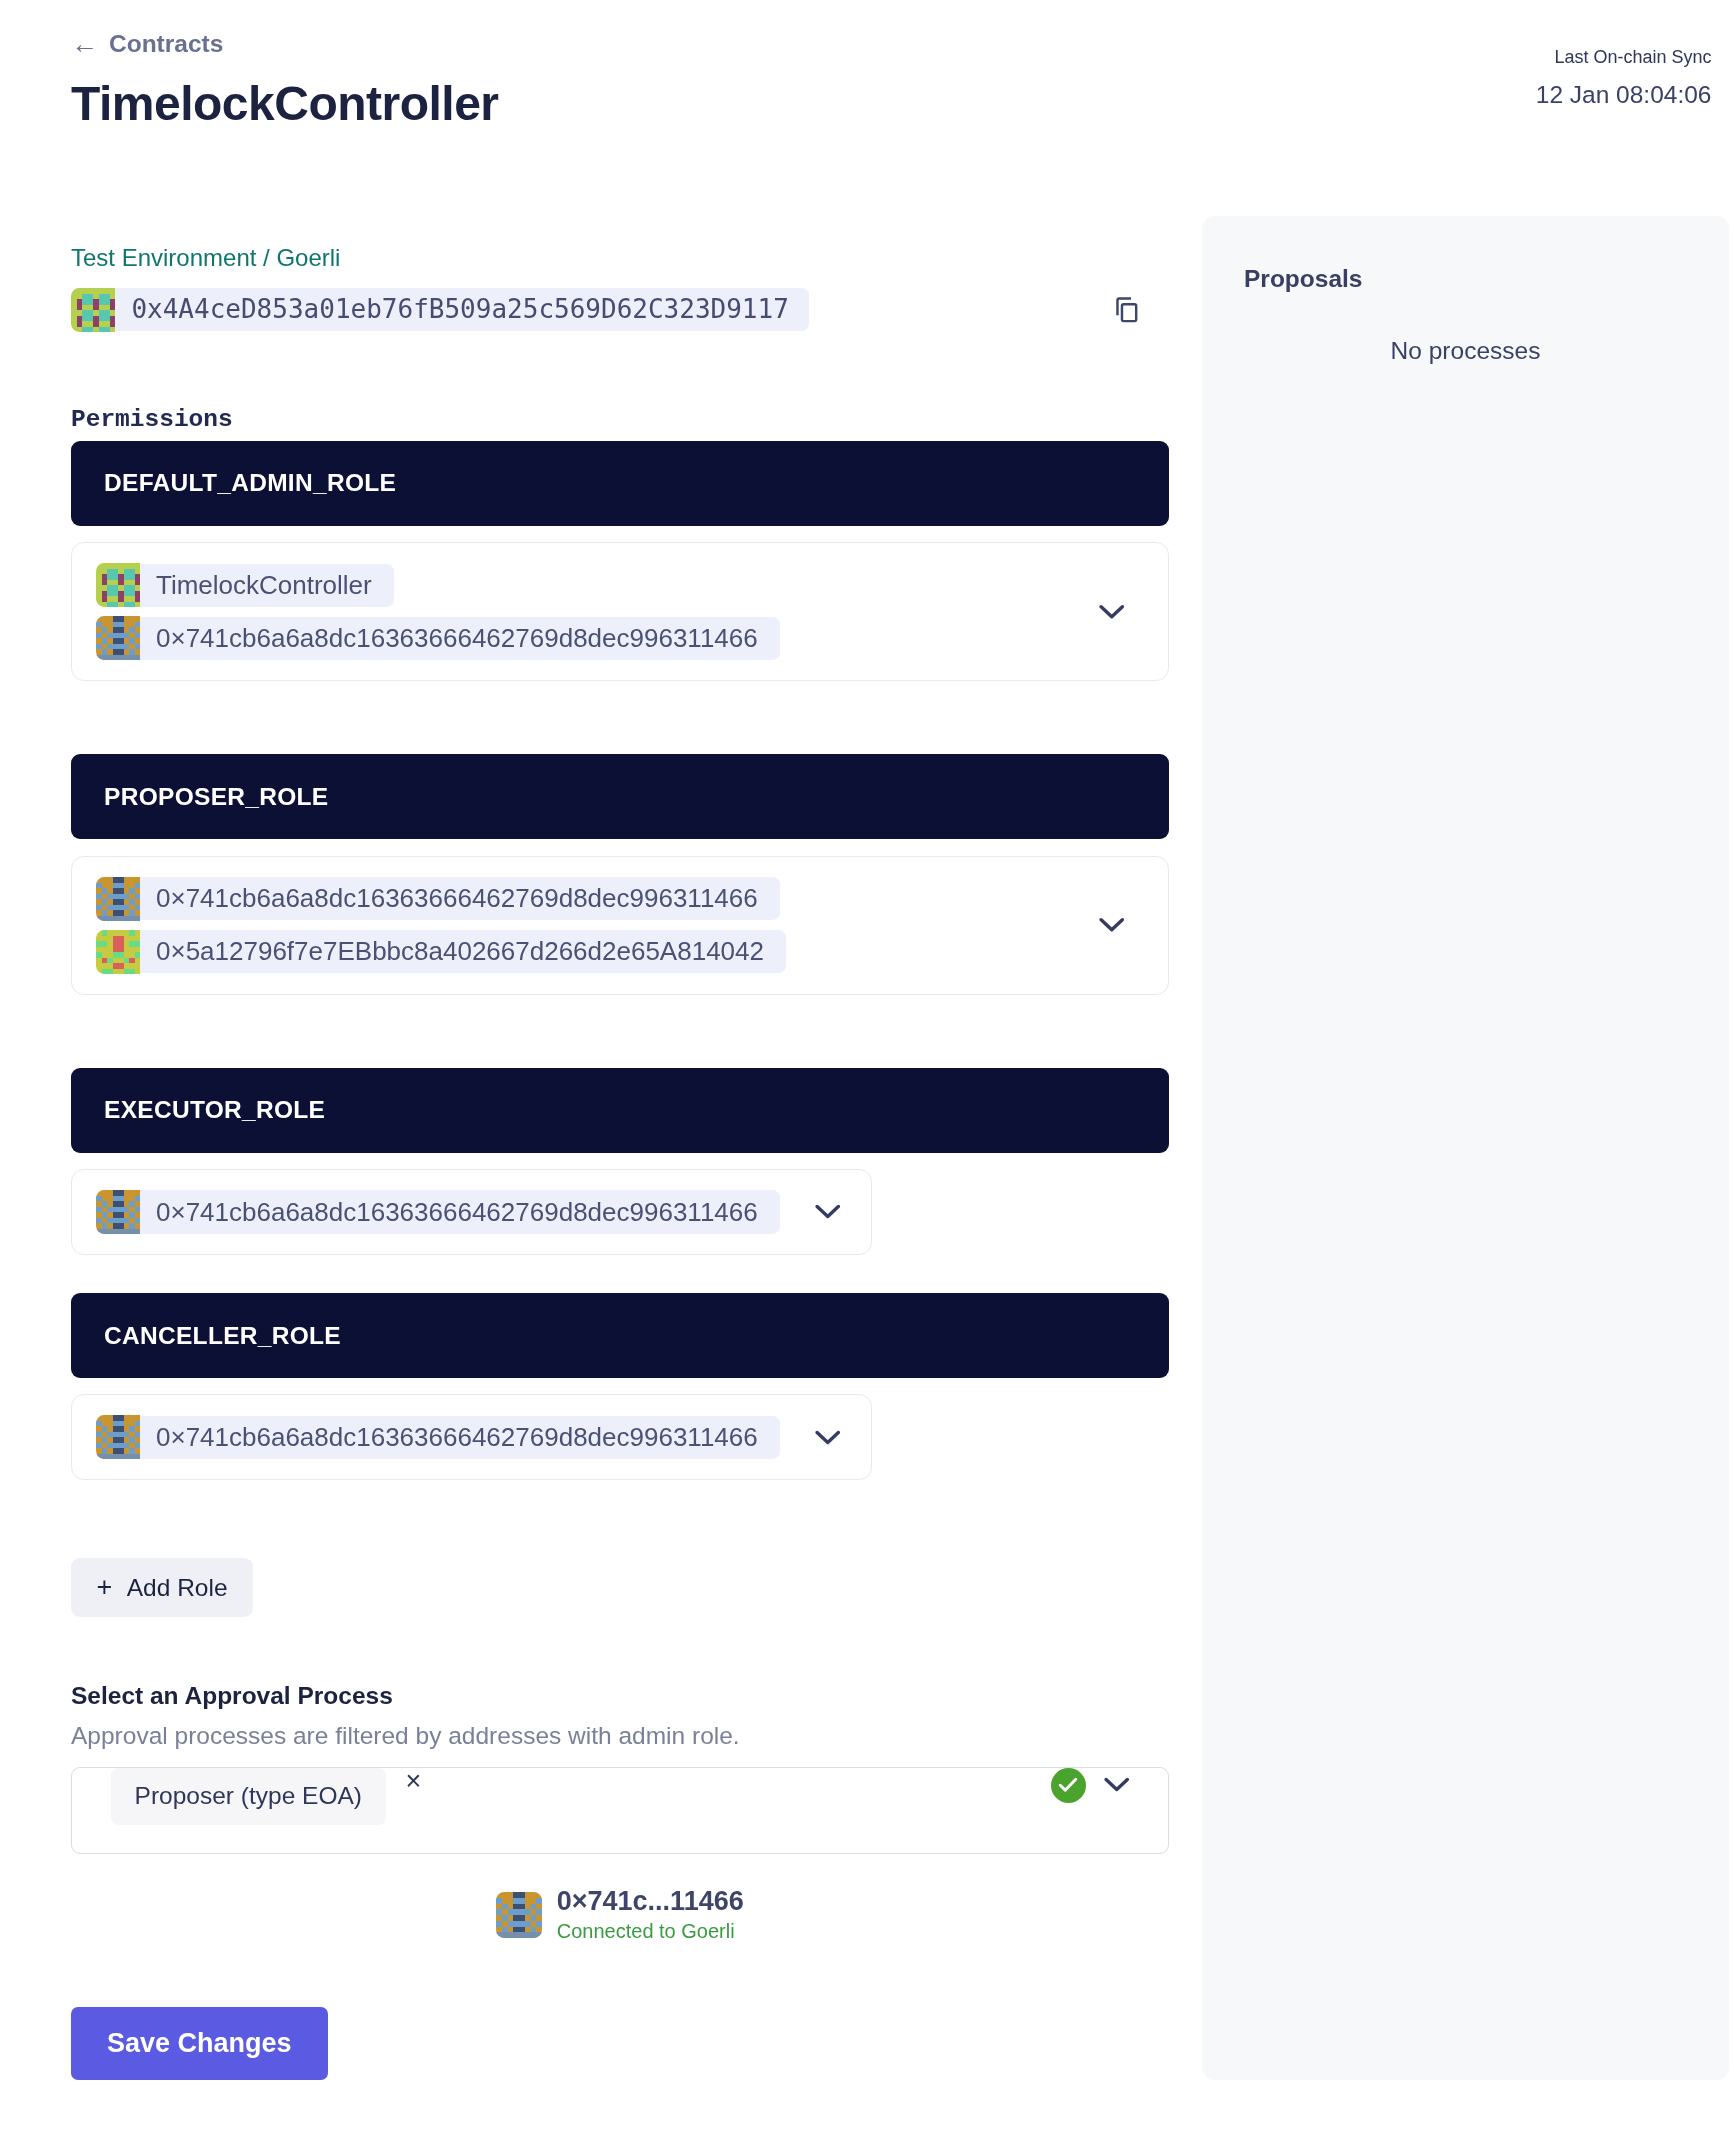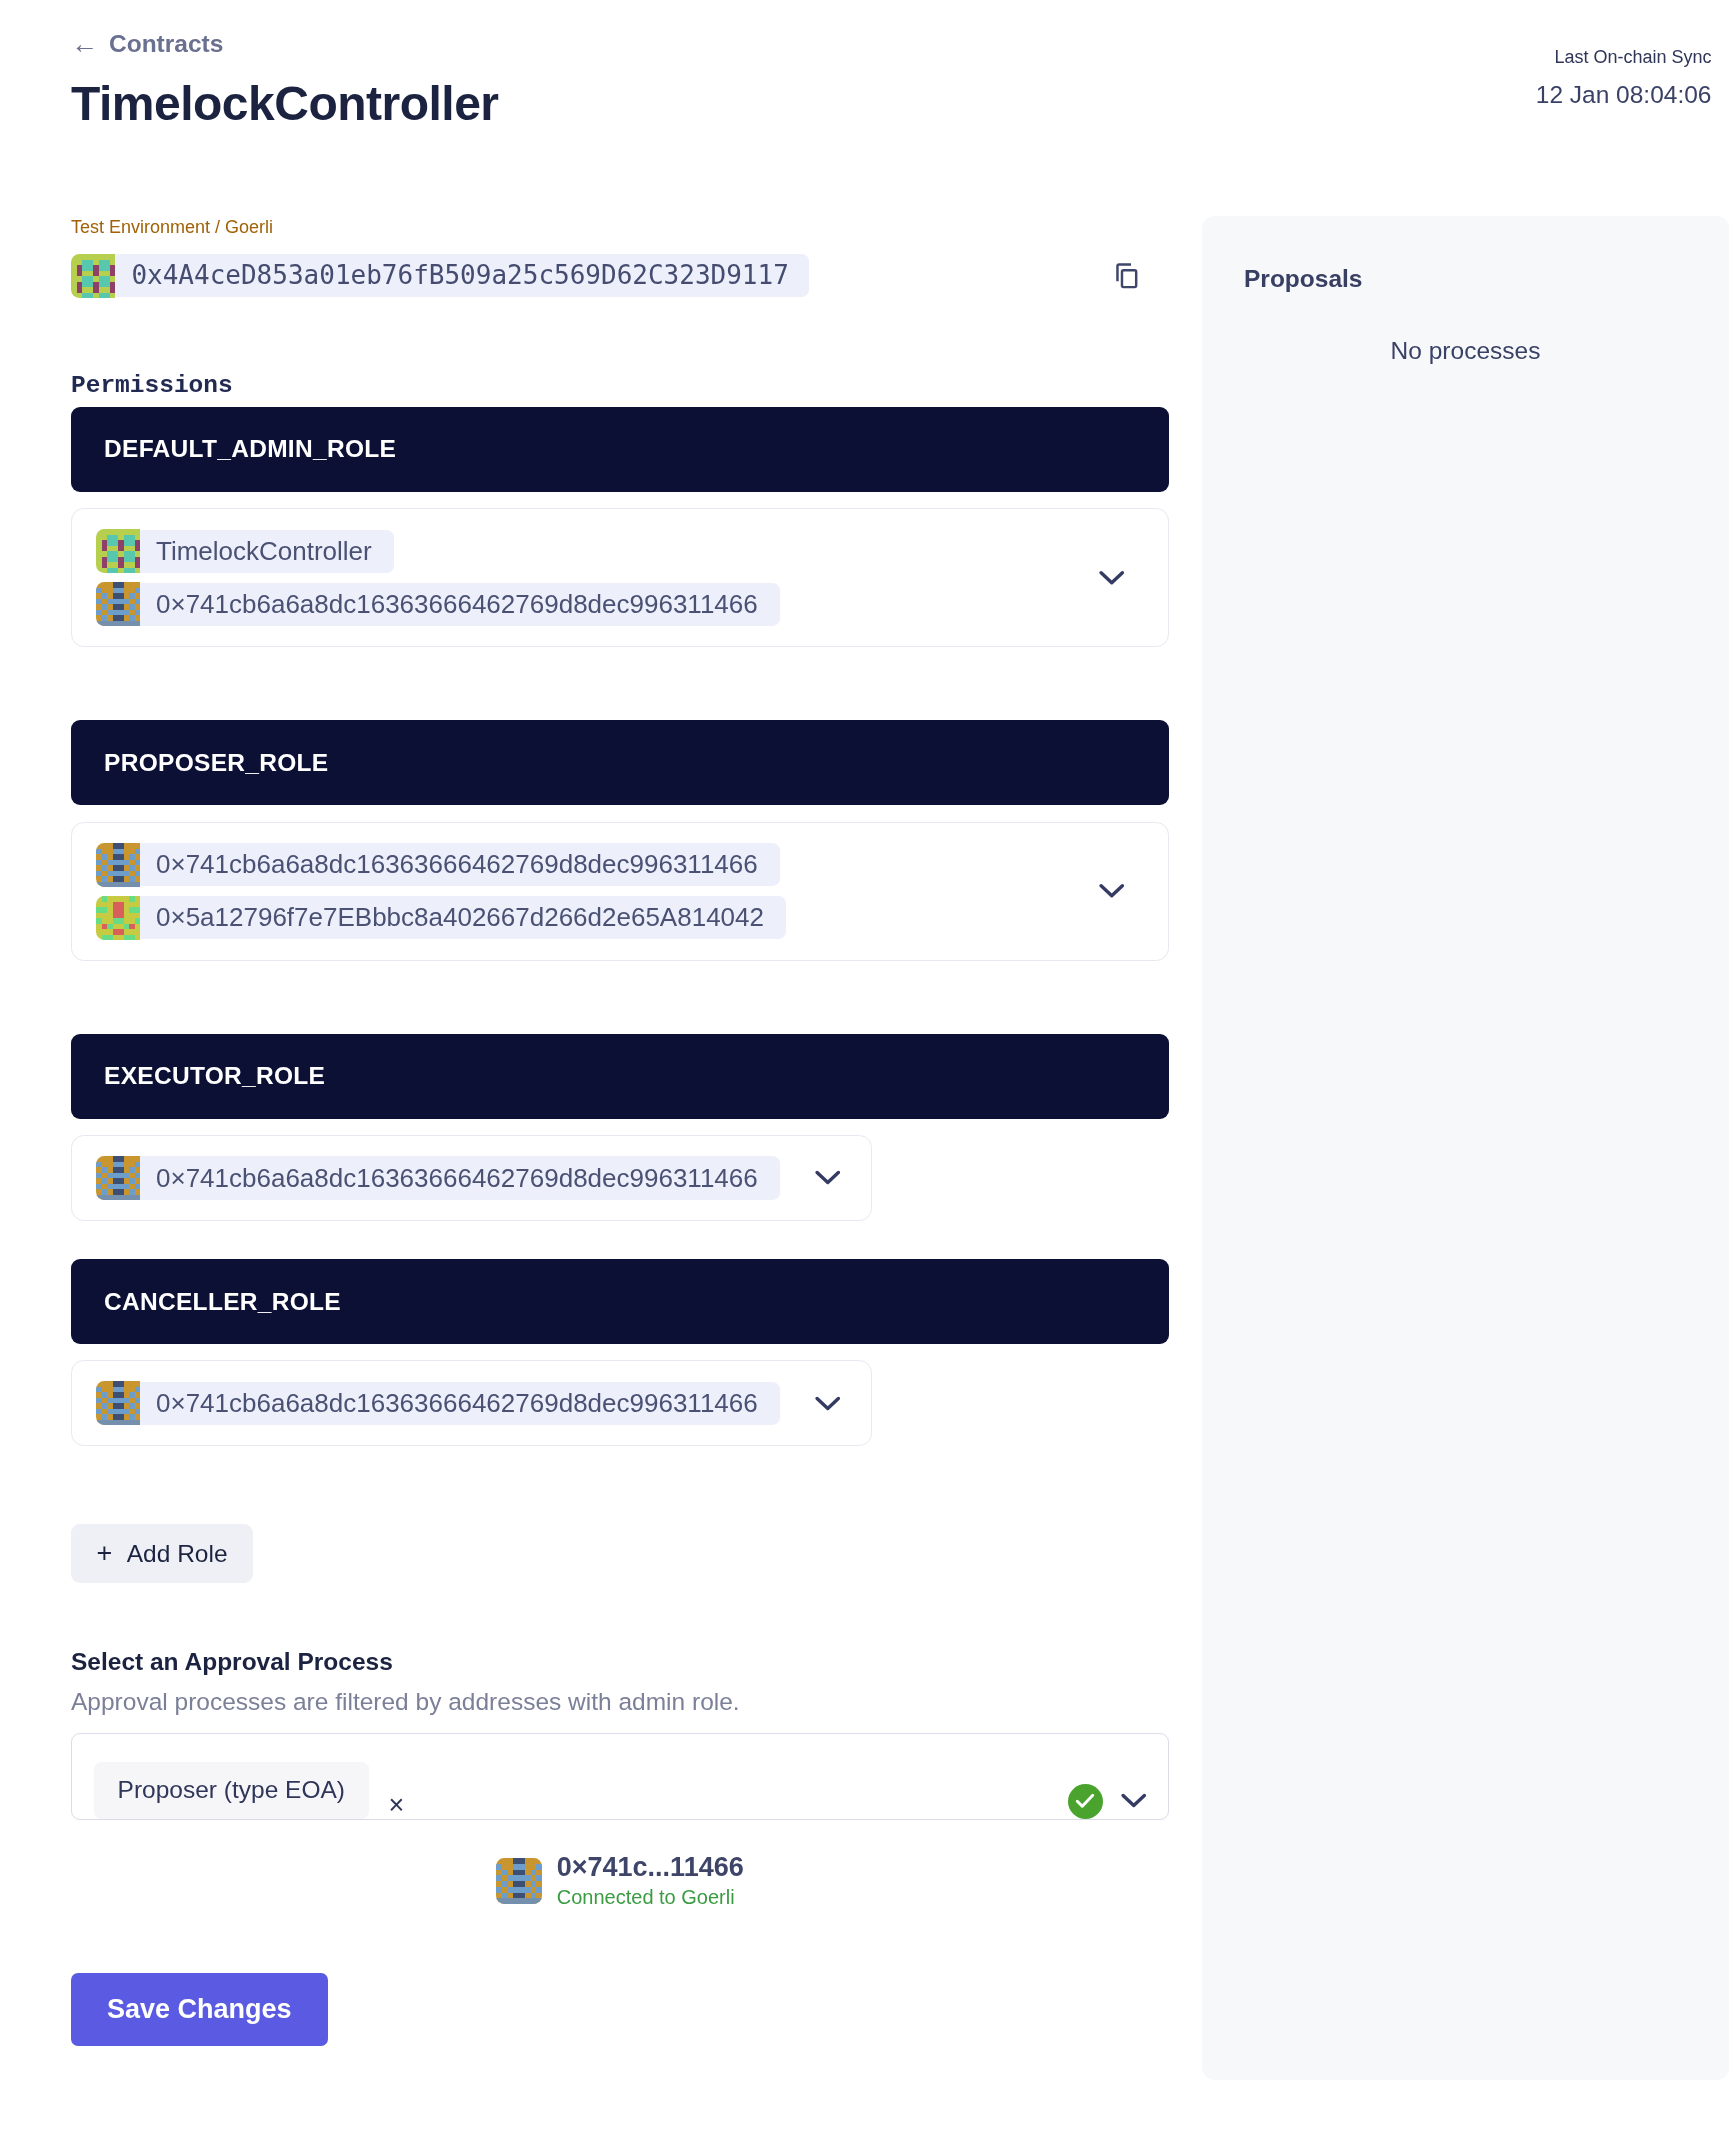--- a/index.html
+++ b/index.html
@@ -13,21 +13,21 @@
   .breadcrumb { margin-top:30px; display:flex; align-items:center; gap:11px;
     color:#6a7090; font-size:24.5px; font-weight:600; cursor:pointer; width:fit-content; }
   .breadcrumb .arrow { font-size:27px; font-weight:400; line-height:1; }
 
   .page-title { margin-top:18px; font-size:48px; font-weight:700; color:#1c2340; letter-spacing:-0.5px; }
 
   .sync-block { position:absolute; top:47px; right:24.5px; text-align:right; }
   .sync-label { font-size:18px; font-weight:400; color:#2f3659; }
   .sync-time  { margin-top:12.7px; font-size:24.5px; color:#3a4166; }
 
-  .env-label { margin-top:86px; font-size:18px; color:#a16207; }
+  .env-label { margin-top:113px; font-size:24px; color:#0f766e; }
 
   .addr-row { margin-top:15.5px; display:flex; align-items:center; }
   .identicon { width:44px; height:44px; flex:0 0 44px; border-radius:8.2px 0 0 8.2px; display:block; }
   .identicon.round { border-radius:8.2px; }
   .addr-badge { background:var(--badge-bg,#edeffb); border-radius:0 7.3px 7.3px 0; padding:8.2px 20px 8.2px 16.4px;
     font-family:"DejaVu Sans Mono", monospace; font-size:26px; color:#454c70; line-height:27px; }
   .copy-btn { margin-left:auto; margin-right:27px; cursor:pointer; display:flex; }
 
   .section-heading { margin-top:73px; font-size:24.5px; font-weight:700; color:#232a52; line-height:1.2;font-family:Liberation Mono, monospace; }
 
@@ -50,21 +50,21 @@
 
   .add-role-btn { margin-top:78px; display:inline-flex; align-items:center; gap:14.5px;
     background:#eef0f6; border-radius:9px; padding:15.5px 25.5px; cursor:pointer;
     font-size:24.5px; font-weight:500; color:#1c2340; }
   .plus-icon { font-size:27px; font-weight:400; color:#1c2340; line-height:1; }
 
   .approval-heading { margin-top:65px; font-size:24.5px; font-weight:700; color:#1c2340; }
   .approval-desc { margin-top:11.8px; font-size:24.5px; color:var(--text-muted,#7b8099); }
 
   .approval-select { margin-top:16.4px; width:100%; height:87px; border:1.4px solid #dadde9;
-    border-radius:9px; display:flex; align-items:flex-end; padding:0 22px; cursor:pointer; background:#fff; }
+    border-radius:9px; display:flex; align-items:flex-start; padding:0 39px; cursor:pointer; background:#fff; }
   .select-tag { background:#f6f6f9; border-radius:7.3px; padding:14.5px 23.6px; font-size:24.5px; color:#2f3659; }
   .tag-remove { margin-left:20px; font-size:27px; color:#2f3659; cursor:pointer; line-height:1; }
   .select-right { margin-left:auto; display:flex; align-items:center; gap:18px; }
   .check-circle { width:35px; height:35px; border-radius:50%; background:var(--check,#4aa32c);
     display:flex; align-items:center; justify-content:center; }
 
   .connected-block { margin:33px auto 0 auto; width:fit-content; display:flex; align-items:center; gap:14.5px; }
   .connected-block .identicon { width:46px; height:46px; flex-basis:46px; }
   .connected-texts { display:flex; flex-direction:column; gap:3.6px; }
   .connected-addr { font-size:27px; font-weight:700; color:#3e4568; line-height:1.1; }

